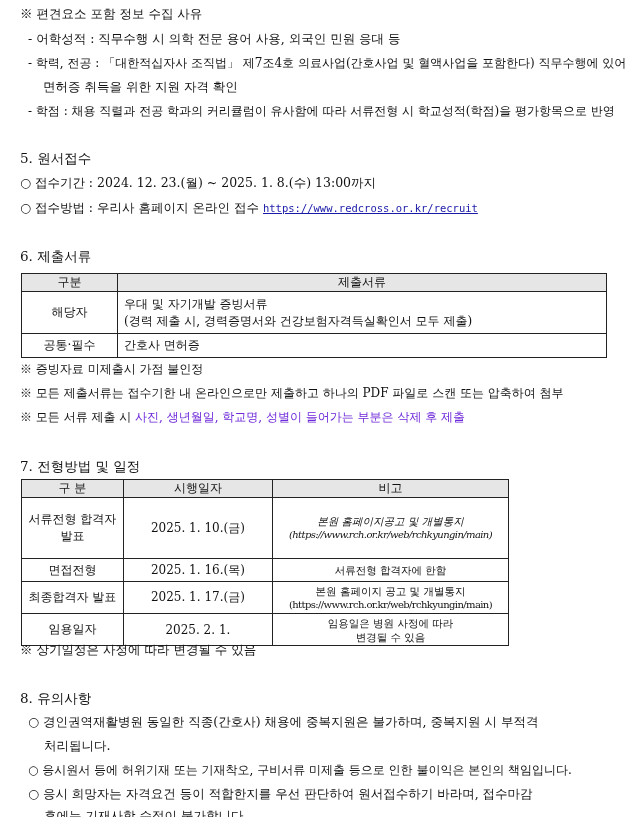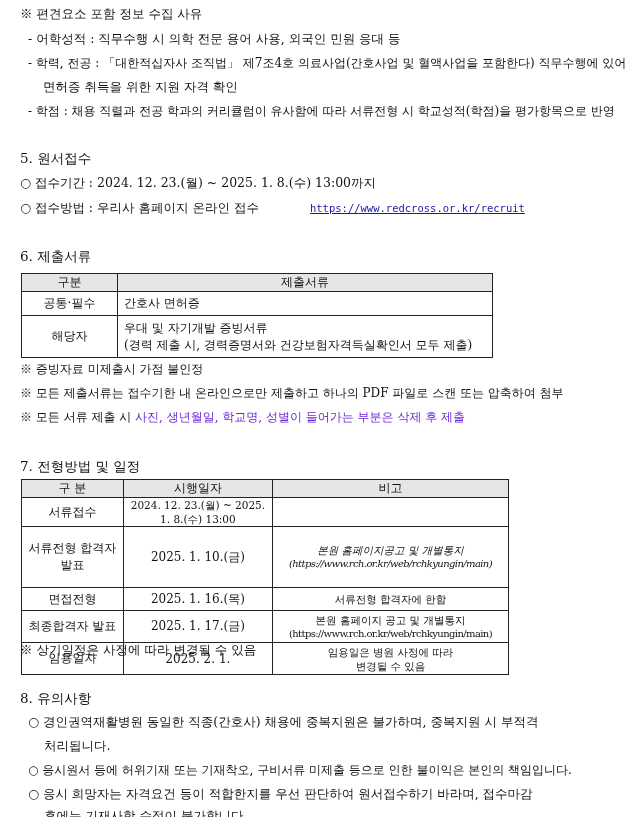--- a/index.html
+++ b/index.html
@@ -1,21 +1,21 @@
 <!DOCTYPE html>
 <html><head>
 <meta charset="utf-8">
 <style>
   html, body { margin:0; padding:0; background:#ffffff; }
   body { width:633px; height:817px; position:relative; overflow:hidden;
          font-family:"DejaVu Serif","Liberation Serif",serif; color:#111; font-size:12.5px; }
   .line { position:absolute; white-space:nowrap; line-height:16px; }
   .h { font-size:13.5px; }
   .red { color:#6d28d9; }
-  .url { color:#1a1aa8; text-decoration:underline; font-family:"DejaVu Sans Mono","Liberation Mono",monospace; font-size:10.5px;margin-left:47px; }
+  .url { color:#1a1aa8; text-decoration:underline; font-family:"DejaVu Sans Mono","Liberation Mono",monospace; font-size:10.5px; }
   .ul { }
   table { position:absolute; border-collapse:collapse; font-size:12px; }
   td, th { border:1px solid #222; padding:0 6px; font-weight:normal; }
   th { background:#e6e6e6; text-align:center; height:17px; }
   .c { text-align:center; }
   .small { font-size:10.5px; line-height:14px; }
   .tight { font-size:10px; letter-spacing:-0.6px; line-height:14px; }
 </style>
 </head>
 <body>
@@ -27,57 +27,52 @@
 <div class="line" style="left:28px;top:103px;font-size:12px;">- 학점 : 채용 직렬과 전공 학과의 커리큘럼이 유사함에 따라 서류전형 시 학교성적(학점)을 평가항목으로 반영</div>
 
 <div class="line h" style="left:20px;top:150px;">5. 원서접수</div>
 <div class="line" style="left:20px;top:175px;">○  접수기간 : 2024. 12. 23.(월) ~ 2025. 1. 8.(수) 13:00까지</div>
 <div class="line" style="left:20px;top:200px;">
   <span>○  접수방법 : 우리사 홈페이지 온라인 접수</span>
   <a class="url">https://www.redcross.or.kr/recruit</a>
 </div>
 
 <div class="line h" style="left:20px;top:248px;">6. 제출서류</div>
-<table style="left:21px;top:273px;width:472px;">
+<table style="left:21px;top:273px;width:586px;">
   <tbody>
       <tr>
     <th style="width:83px;">구분</th>
     <th>제출서류</th>
-  </tr>
-  <tr style="height:24px;">
-    <td class="c">공통·필수</td>
-    <td>간호사 면허증</td>
   </tr>
   <tr style="height:42px;">
     <td class="c">해당자</td>
     <td style="line-height:17px;">
       <div>우대 및 자기개발 증빙서류</div>
       <div>(경력 제출 시, 경력증명서와 건강보험자격득실확인서 모두 제출)</div>
     </td>
+  </tr>
+  <tr style="height:24px;">
+    <td class="c">공통·필수</td>
+    <td>간호사 면허증</td>
   </tr>
 </tbody>
   </table>
 <div class="line" style="left:20px;top:361px;font-size:12px;">※ 증빙자료 미제출시 가점 불인정</div>
 <div class="line" style="left:20px;top:385px;font-size:12px;text-align:right;">※ 모든 제출서류는 접수기한 내 온라인으로만 제출하고 하나의 PDF 파일로 스캔 또는 압축하여 첨부</div>
 <div class="line" style="left:20px;top:409px;font-size:12px;">
   <span>※ 모든 서류 제출 시 </span><span class="red">사진, 생년월일, 학교명, 성별이 들어가는 부분은 삭제 후 제출</span>
 </div>
 
 <div class="line h" style="left:20px;top:458px;">7. 전형방법 및 일정</div>
 <table style="left:21px;top:479px;width:488px;">
   <tbody>
       <tr>
     <th style="width:153px;">구 분</th>
     <th style="width:221px;">시행일자</th>
     <th>비고</th>
-  </tr>
-  <tr style="height:23px;">
-    <td class="c">서류접수</td>
-    <td class="c small">2024. 12. 23.(월) ~ 2025. 1. 8.(수) 13:00</td>
-    <td></td>
   </tr>
   <tr style="height:32px;">
     <td class="c">서류전형 합격자 발표</td>
     <td class="c">2025. 1. 10.(금)</td>
     <td class="c" style="padding:16px;font-style:italic;">
       <div class="small">본원 홈페이지공고 및 개별통지</div>
       <div class="tight">(https://www.rch.or.kr/web/rchkyungin/main)</div>
     </td>
   </tr>
   <tr style="height:23px;">

